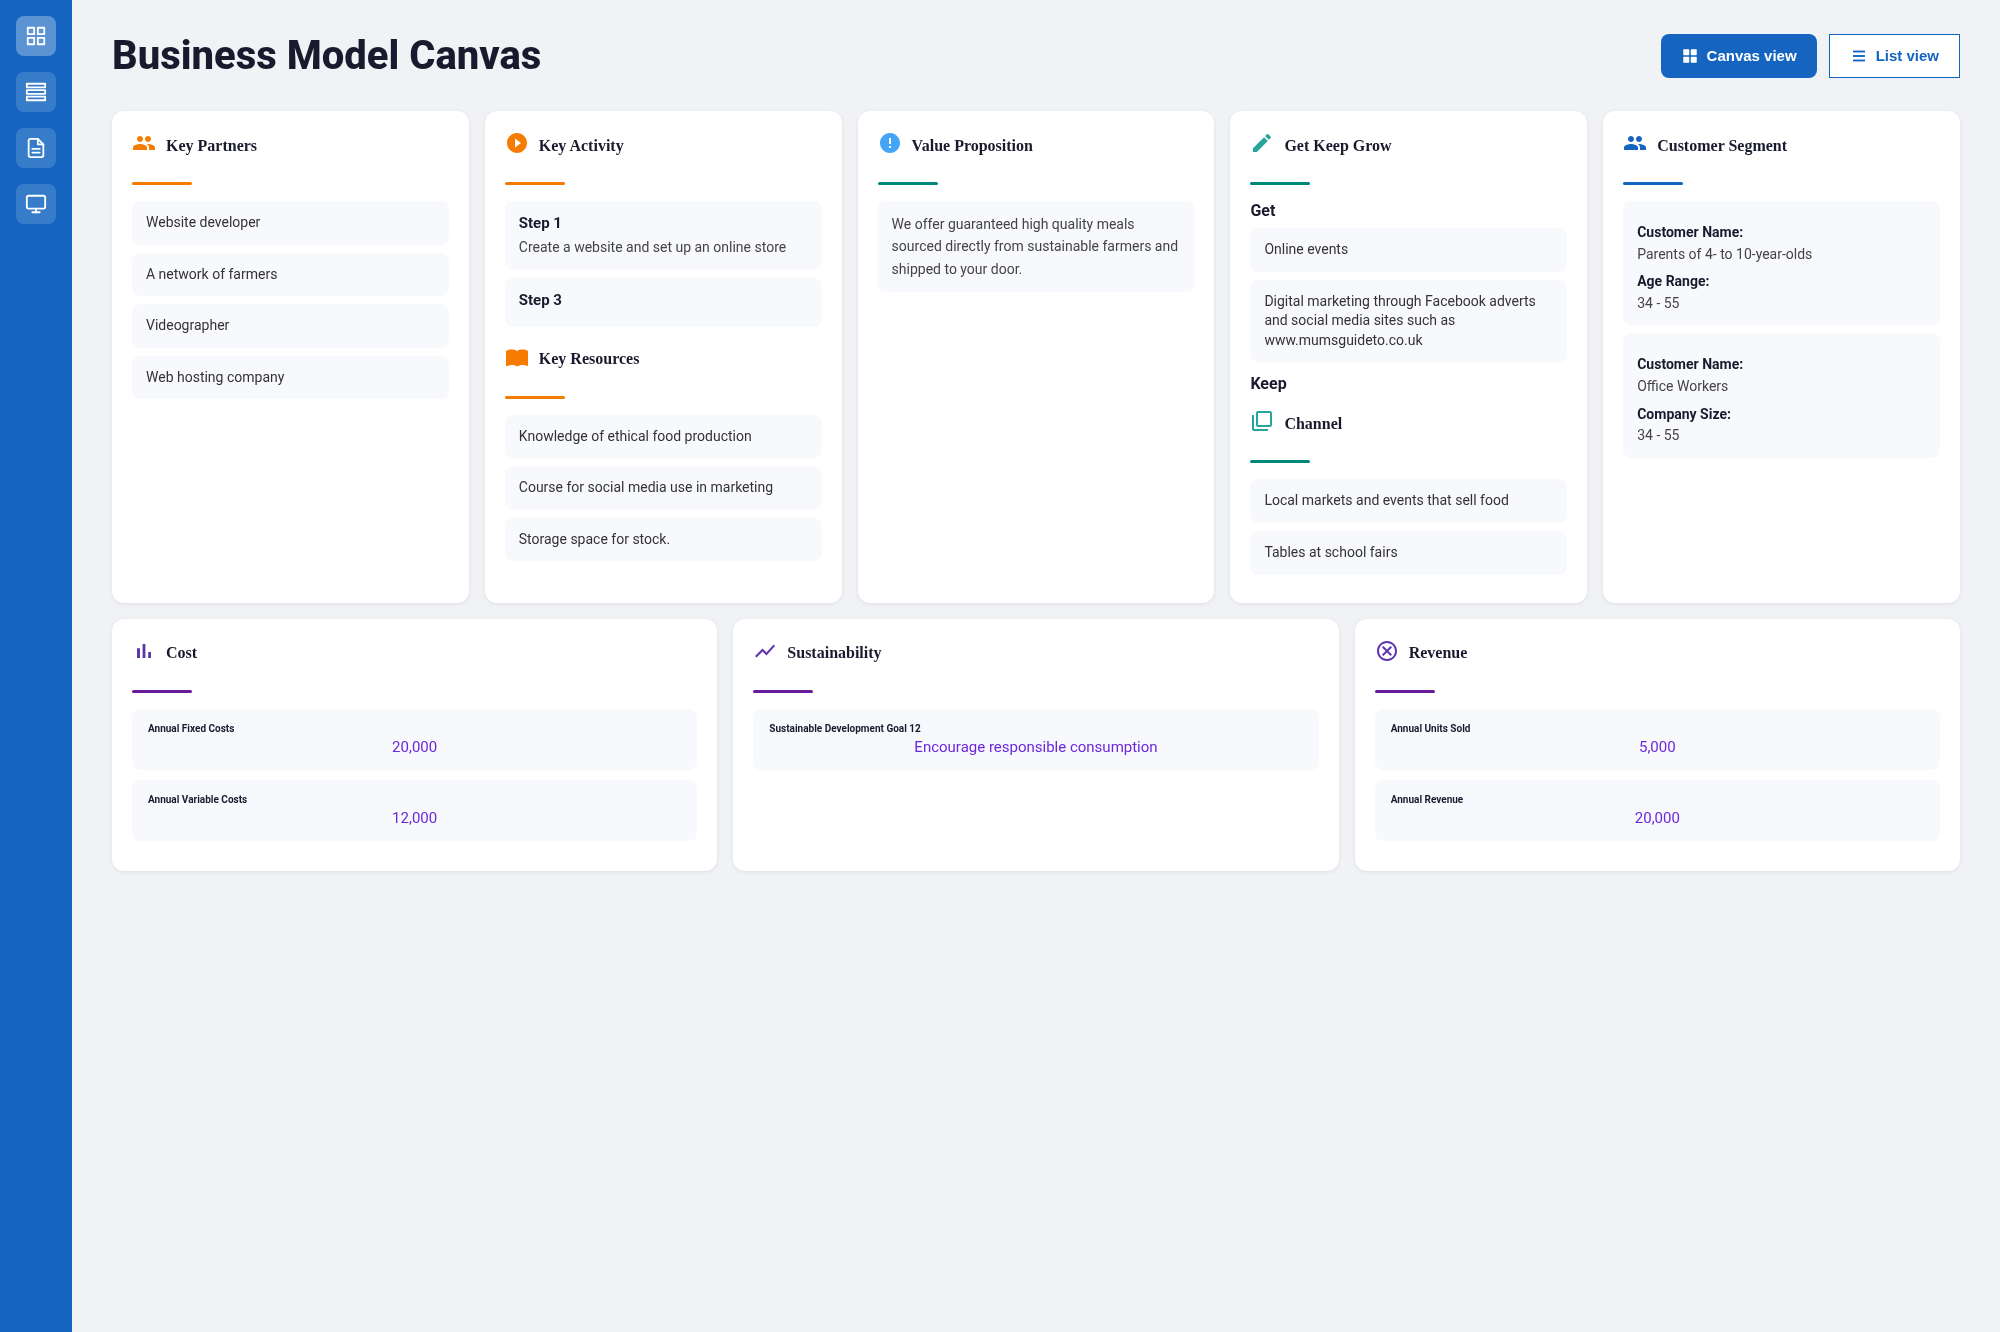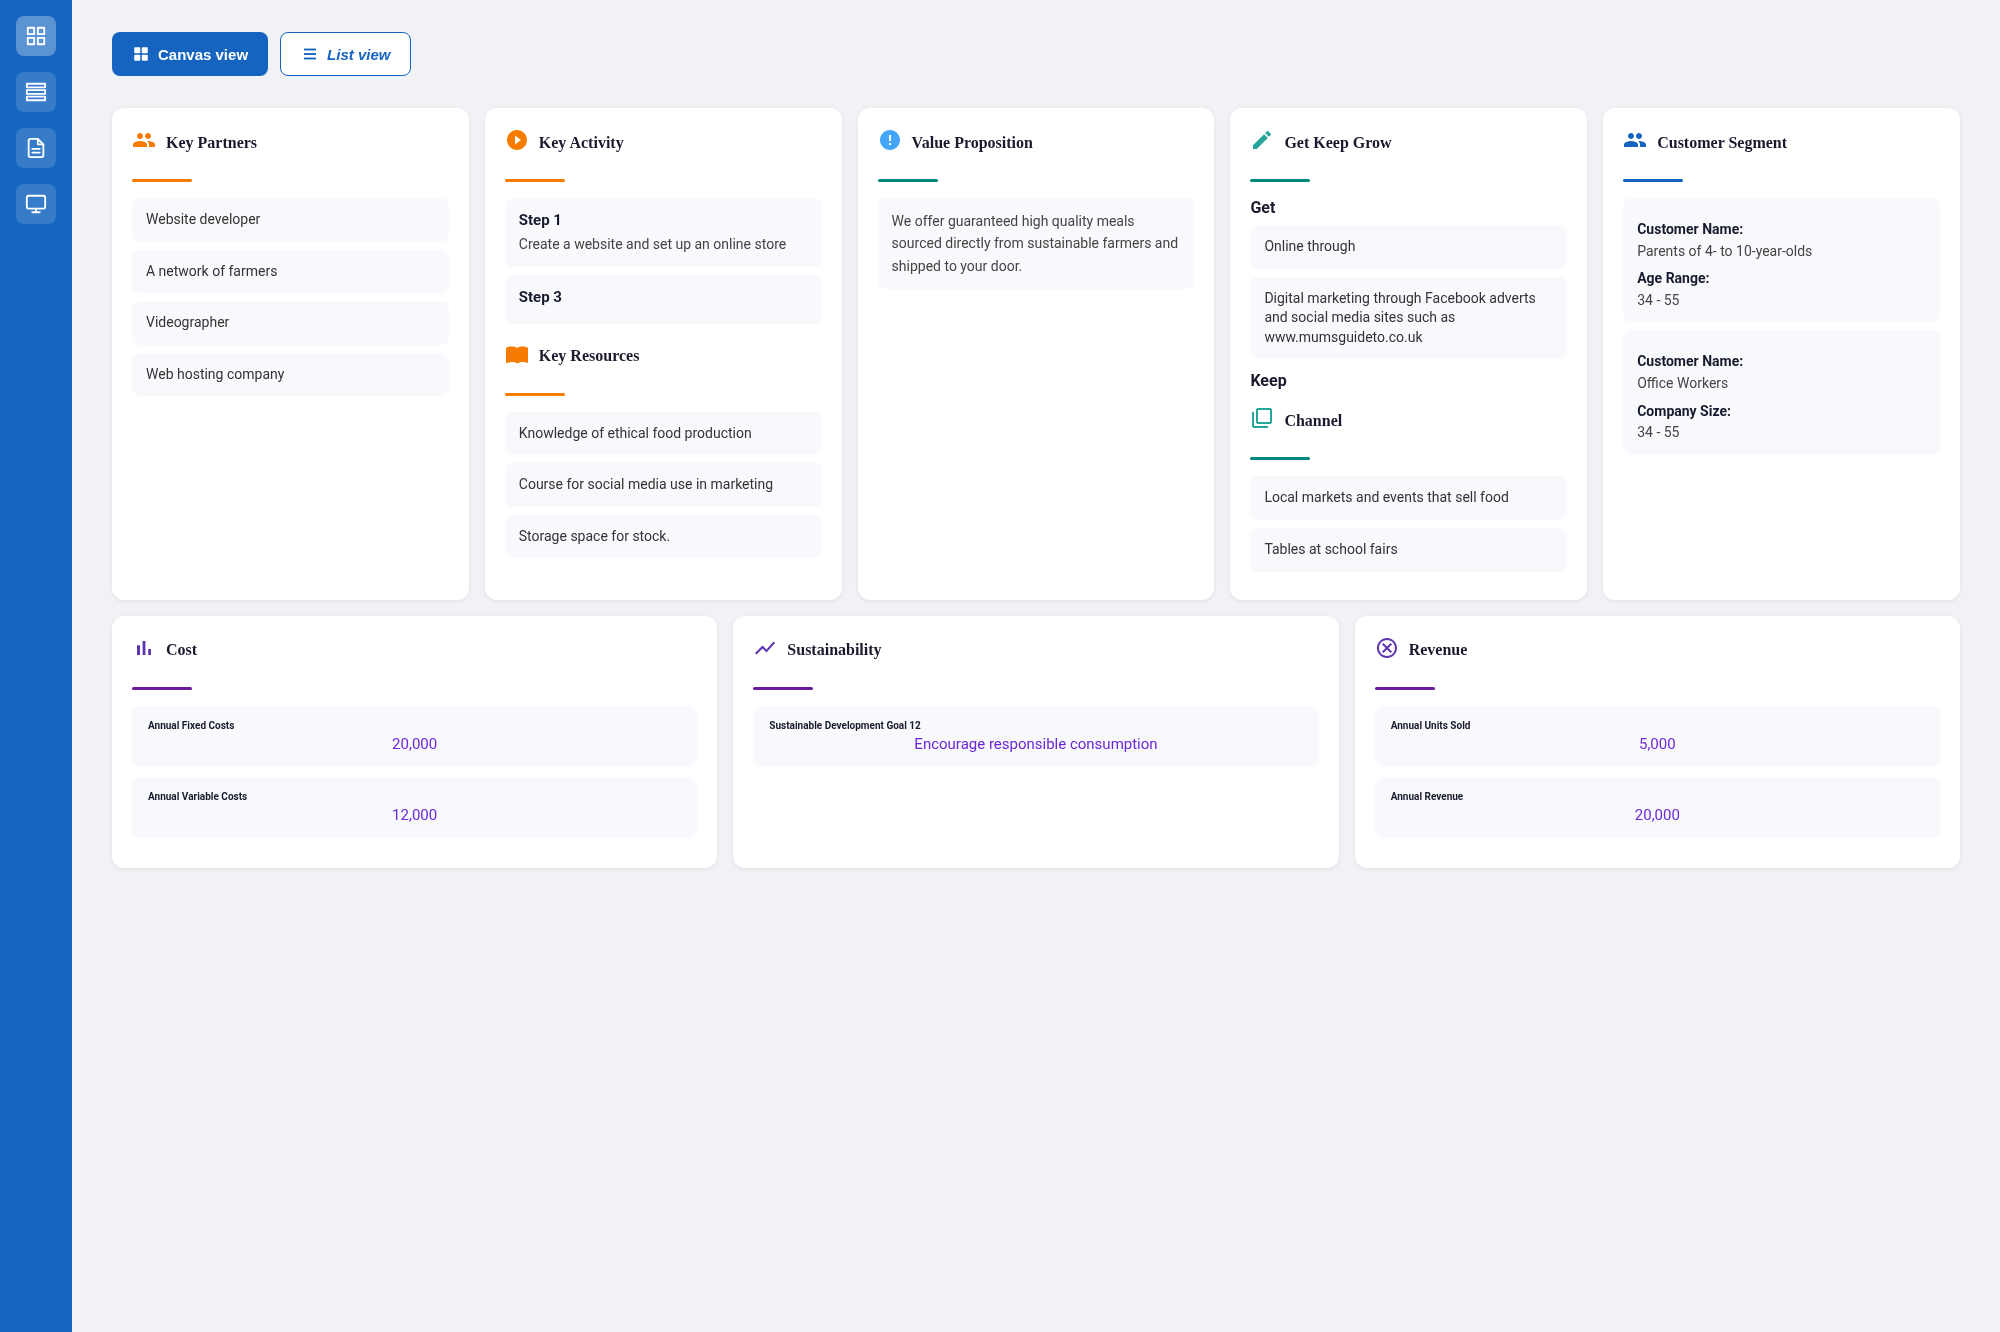--- a/index.html
+++ b/index.html
@@ -64,29 +64,28 @@
       font-weight: 600;
       cursor: pointer;
       display: flex;
       align-items: center;
       gap: 8px;
     }
     .btn-list {
       background: white;
       color: #1565c0;
       border: 1.5px solid #1565c0;
-      border-radius: 8px;
+      border-radius: 0;
       padding: 12px 20px;
       font-size: 15px;
       font-weight: 600;
       cursor: pointer;
       display: flex;
       align-items: center;
       gap: 8px;
-      font-style: italic;
     }
     .canvas-grid {
       display: grid;
       grid-template-columns: repeat(5, 1fr);
       gap: 16px;
       margin-bottom: 16px;
     }
     .bottom-grid {
       display: grid;
       grid-template-columns: repeat(3, 1fr);
@@ -238,20 +237,21 @@
       <rect x="2" y="3" width="20" height="14" rx="2"></rect>
         <line x1="8" y1="21" x2="16" y2="21"></line>
       <line x1="12" y1="17" x2="12" y2="21"></line>
     </svg>
   </div>
 </div>
 
 <div class="main">
 
   <div class="header">
+    <h1 class="page-title">Business Model Canvas</h1>
     <div class="view-toggle">
       <button class="btn-canvas">
         <svg width="18" height="18" viewBox="0 0 24 24" fill="white">
           <rect x="3" y="3" width="8" height="8" rx="1"></rect>
             <rect x="13" y="3" width="8" height="8" rx="1"></rect>
           <rect x="3" y="13" width="8" height="8" rx="1"></rect>
             <rect x="13" y="13" width="8" height="8" rx="1"></rect>
         </svg>
         <span>Canvas view</span>
       </button>
@@ -337,21 +337,21 @@
       <div class="card-header">
         <span class="card-header-icon">
           <svg width="24" height="24" viewBox="0 0 24 24" fill="#26a69a">
             <path d="M3 17.25V21h3.75L17.81 9.94l-3.75-3.75L3 17.25zM20.71 7.04c.39-.39.39-1.02 0-1.41l-2.34-2.34c-.39-.39-1.02-.39-1.41 0l-1.83 1.83 3.75 3.75 1.83-1.83z"></path>
           </svg>
         </span>
         <span class="card-title">Get Keep Grow</span>
       </div>
       <div class="underline-teal"></div>
       <div class="section-label">Get</div>
-      <div class="item-box">Online through</div>
+      <div class="item-box">Online events</div>
       <div class="item-box">Digital marketing through Facebook adverts and social media sites such as www.mumsguideto.co.uk</div>
       <div class="section-label">Keep</div>
 
       <div style="margin-top: 16px;">
         <div class="card-header">
           <span class="card-header-icon">
             <svg width="24" height="24" viewBox="0 0 24 24" fill="#26a69a">
               <path d="M4 6H2v14c0 1.1.9 2 2 2h14v-2H4V6zm16-4H8c-1.1 0-2 .9-2 2v12c0 1.1.9 2 2 2h12c1.1 0 2-.9 2-2V4c0-1.1-.9-2-2-2zm0 14H8V4h12v12z"></path>
             </svg>
           </span>

